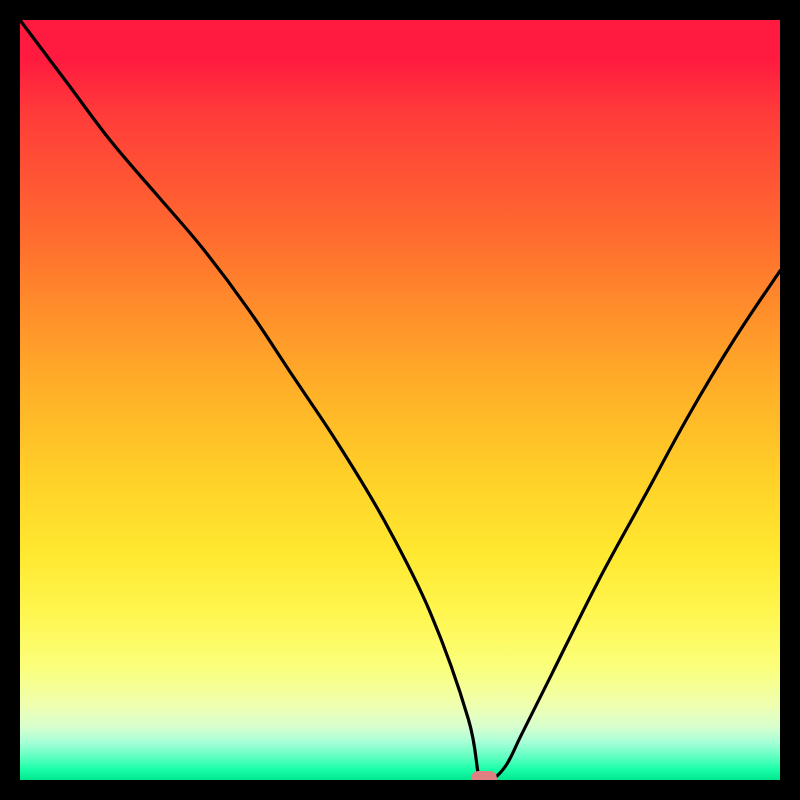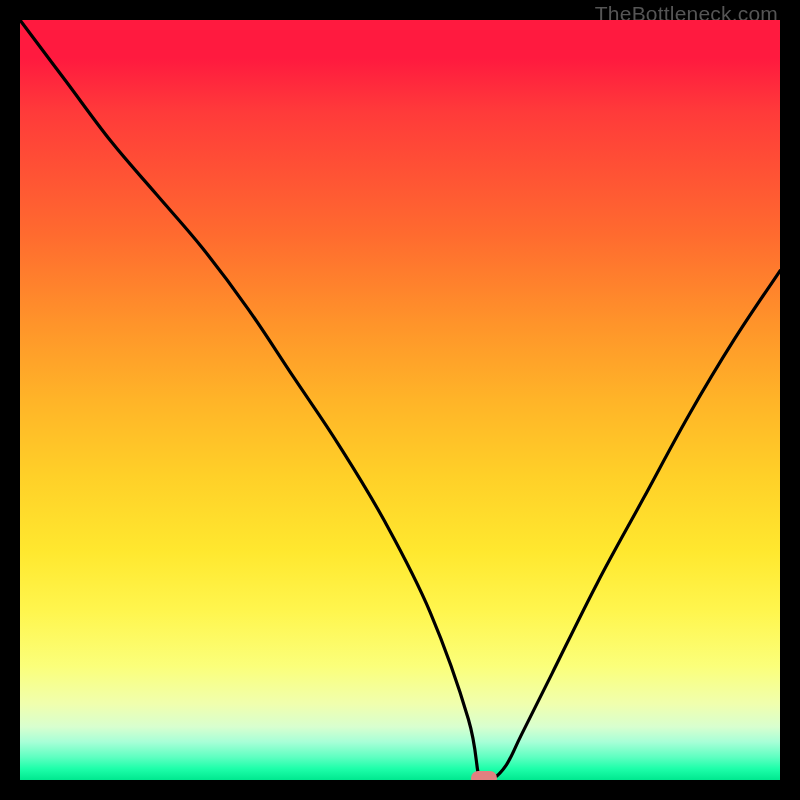--- a/index.html
+++ b/index.html
@@ -67,21 +67,20 @@
     color: #555555;
     font-size: 21px;
     font-weight: 400;
     letter-spacing: 0.2px;
   }
 </style>
 </head>
 <body>
 
 <div class="frame">
-  <div class="watermark">TheBottleneck.com</div>
 
   <div class="plot-area">
     <div class="gradient"></div>
     <svg class="curve">
       <path id="curve-path" fill="none" stroke="#000" stroke-width="3.2" stroke-linecap="round" d="M 0 0 C 8.208 10.943999999999992 29.184 38.91199999999995 45.6 60.799999999999955 C 62.016000000000005 82.68799999999996 74.784 101.08000000000003 91.2 121.60000000000002 C 107.616 142.12000000000003 120.38399999999999 155.64799999999997 136.79999999999998 174.79999999999995 C 153.21599999999998 193.95199999999994 165.984 207.48 182.4 228 C 198.816 248.52 211.584 265.54400000000004 228 288.8 C 244.416 312.056 257.18399999999997 332.57599999999996 273.59999999999997 357.2 C 290.01599999999996 381.824 302.784 399.608 319.2 425.6 C 335.616 451.59200000000004 348.384 471.50399999999996 364.8 501.59999999999997 C 381.216 531.6959999999999 395.35200000000003 557.232 410.40000000000003 592.8 C 425.44800000000004 628.3679999999999 439.508 669.104 448.4 699.2 C 457.292 729.296 455.696 749.056 459.8 760 C 463.904 770.944 466.412 762.736 471.2 760 C 475.988 757.264 480.92800000000005 753.0079999999999 486.40000000000003 744.8 C 491.872 736.592 493.39200000000005 730.8159999999999 501.6 714.4 C 509.808 697.984 518.32 680.96 532 653.6 C 545.68 626.24 561.1840000000001 593.864 577.6 562.4 C 594.016 530.9359999999999 606.784 508.896 623.1999999999999 478.8 C 639.6159999999999 448.704 652.3839999999999 423.928 668.8 395.2 C 685.216 366.472 697.9839999999999 345.19200000000006 714.4 319.20000000000005 C 730.816 293.208 751.792 263.11199999999997 760 250.79999999999995"></path>
     </svg>
     <div id="marker" class="marker" style="left: 450.6px; top: 751px; background: rgb(224, 128, 128);"></div>
   </div>
 </div>
 

